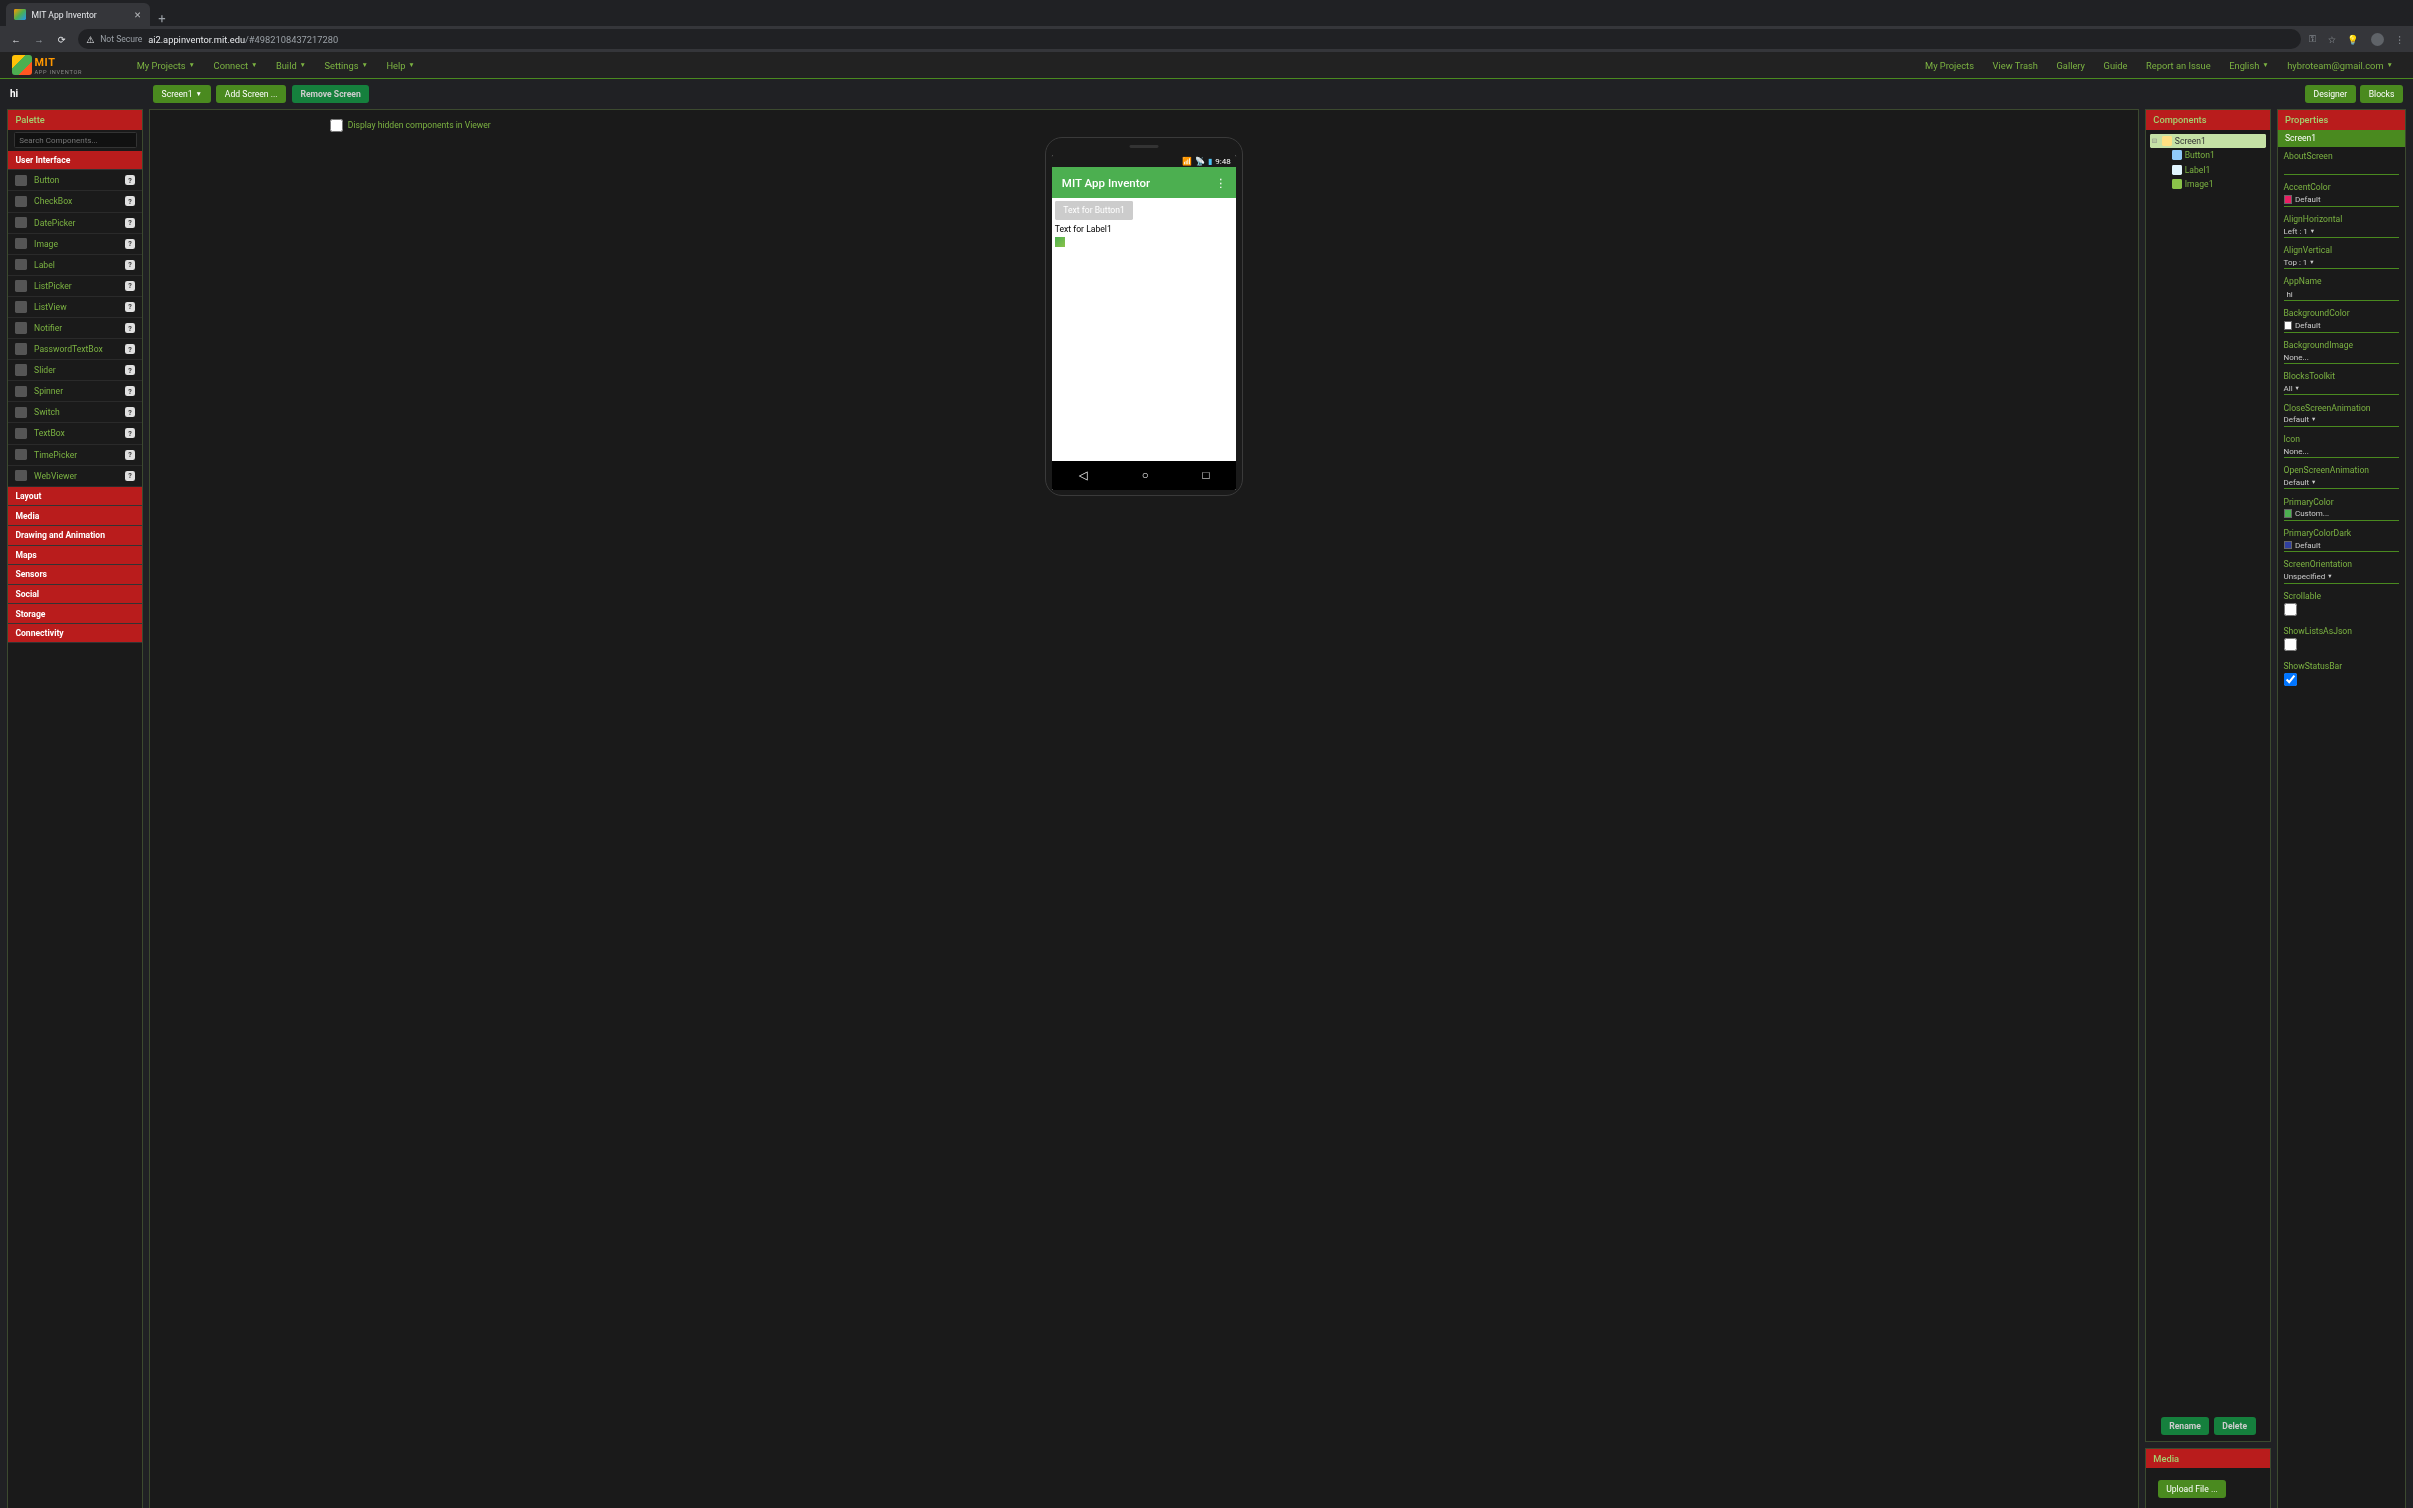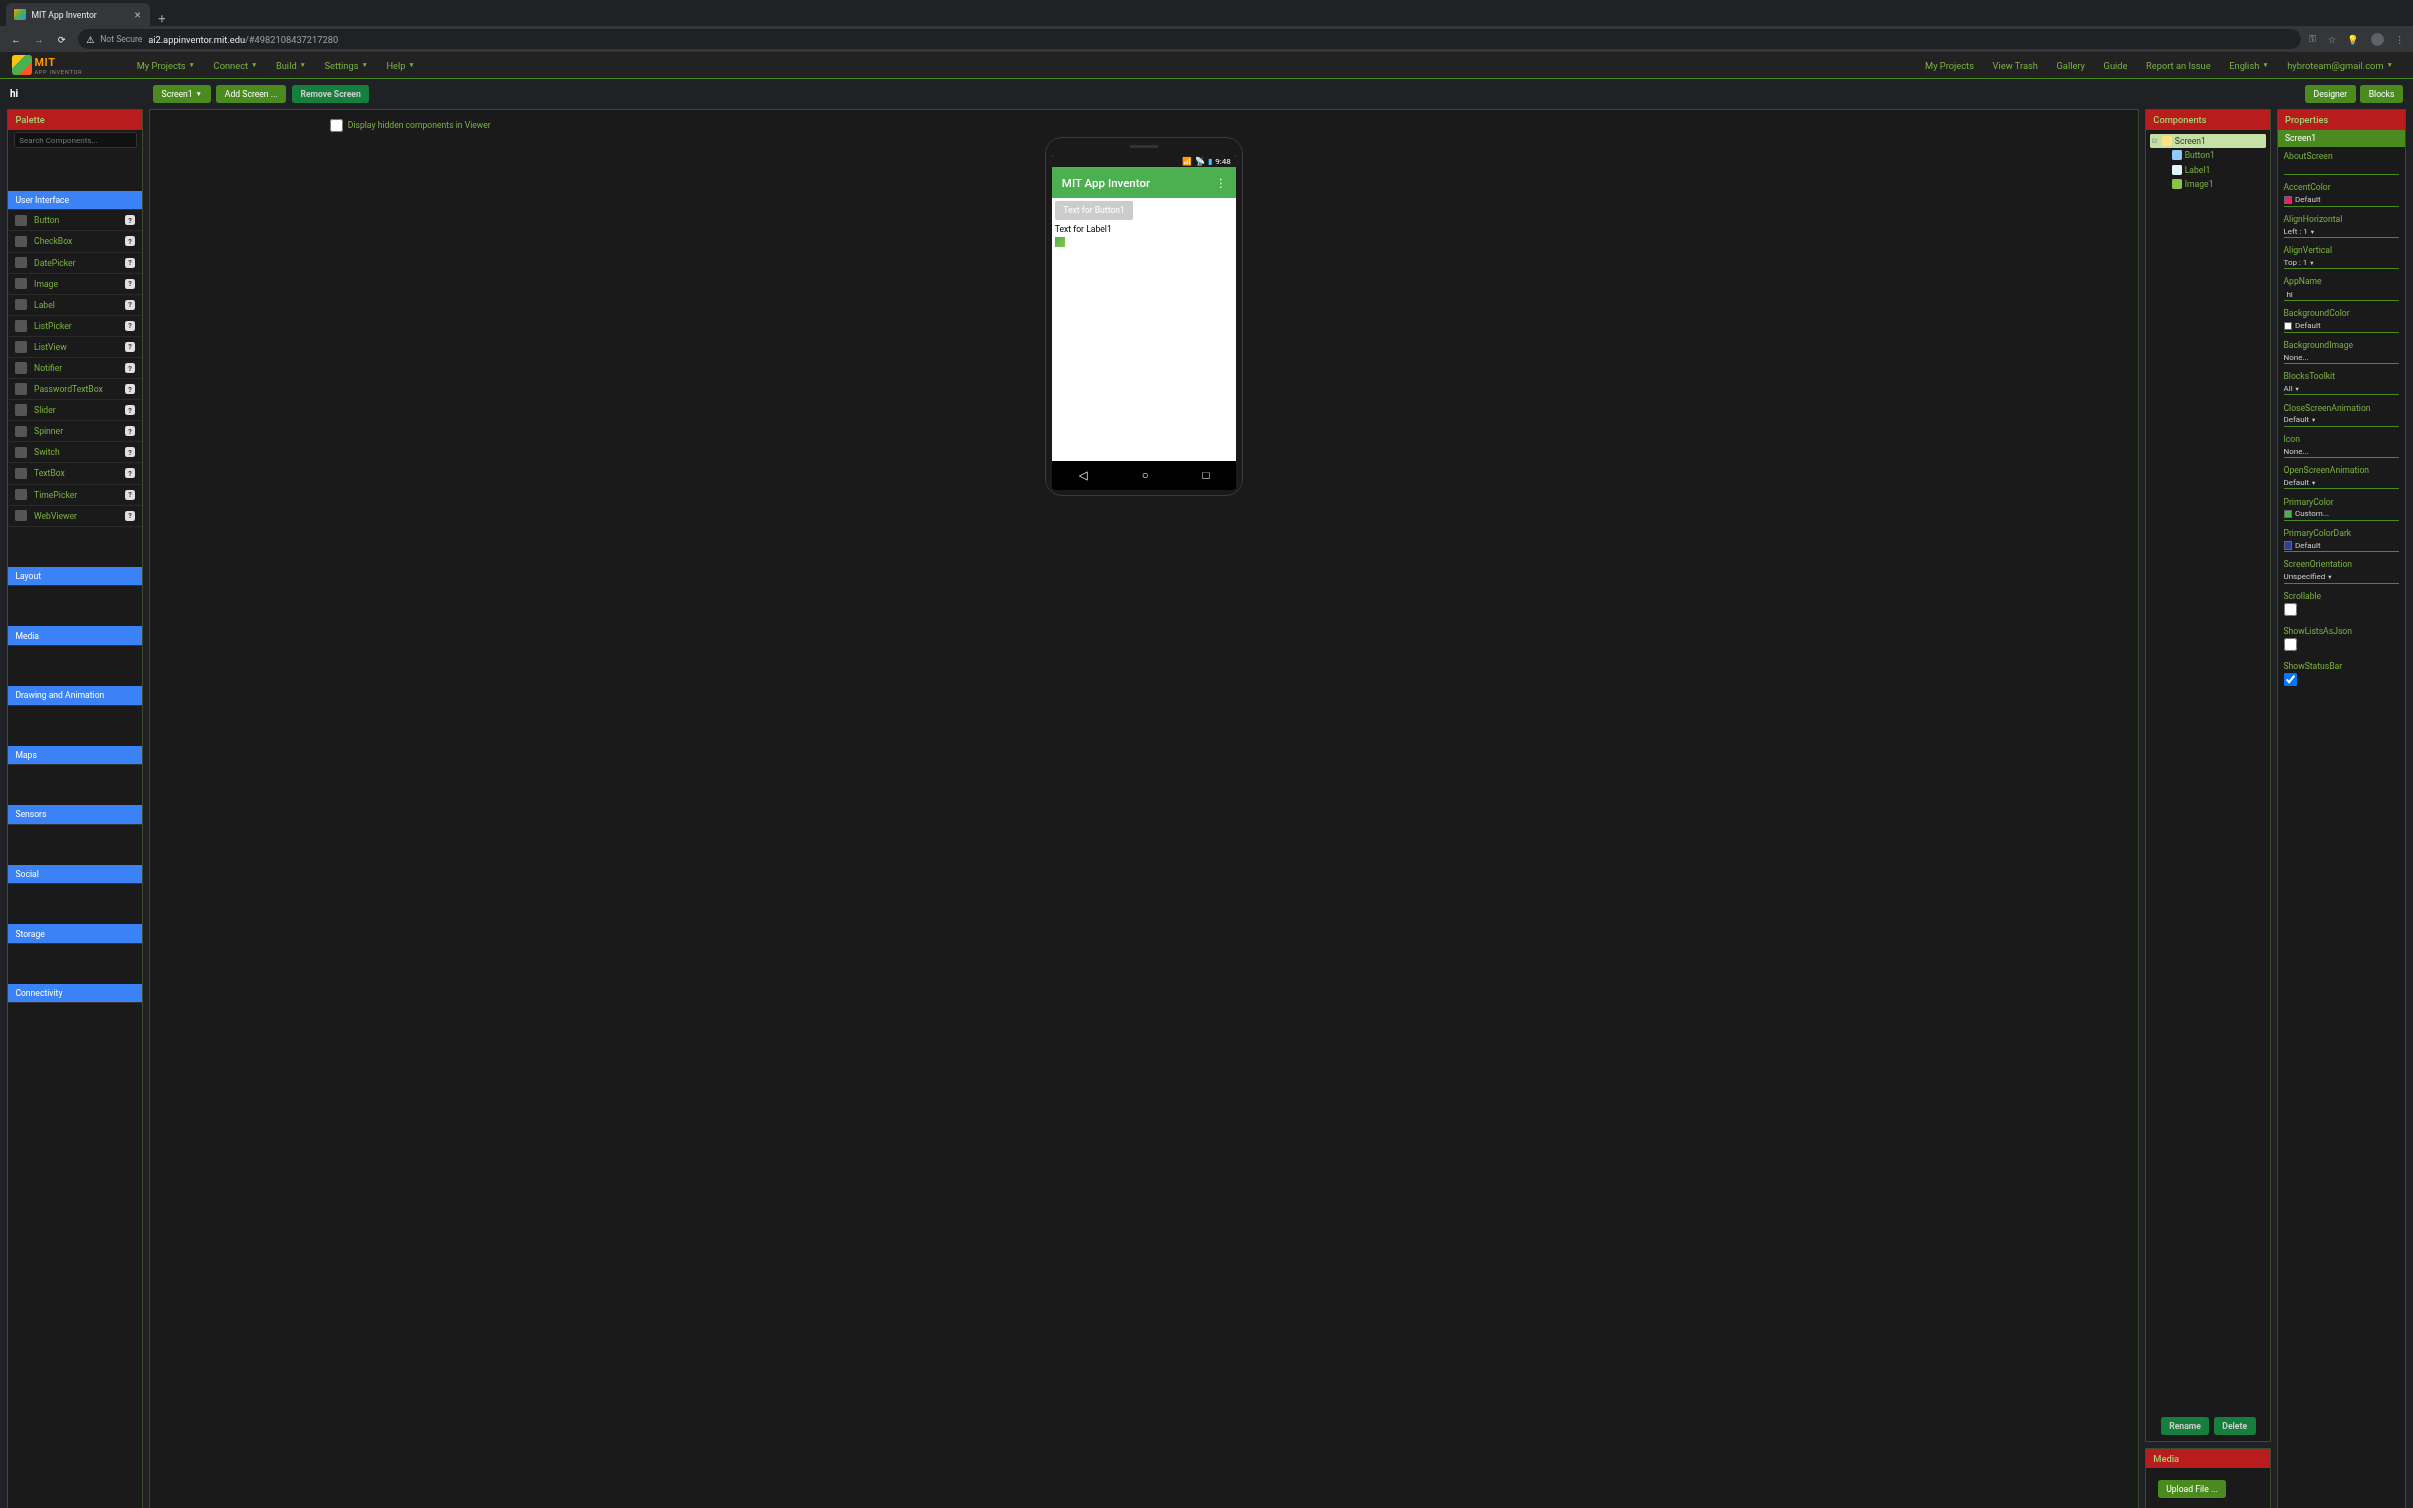--- a/index.html
+++ b/index.html
@@ -47,21 +47,21 @@
 .panel { border:0.7px solid #3c4a2f; background:#1a1a1a; display:flex; flex-direction:column; }
 .panel-header { background:#b91c1c; color:#a5d06f; padding:4.3px 7.2px; font-size:9.3px; font-weight:500; }
 .palette { width:136px; }
 .viewer { flex:1; }
 .right-col { width:126px; display:flex; flex-direction:column; gap:5.7px; }
 .props-panel { width:129px; overflow-y:auto; }
 
 
 .search-box { padding:2.9px 5.7px; }
 .search-box input { width:100%; background:#111; border:0.7px solid #333; color:#888; padding:2.2px 4.3px; font-size:8px; border-radius:1.4px; }
-.drawer-header { background:#3b82f6; color:#fff; padding:4.3px 7.2px; font-size:8.6px; font-weight:normal; cursor:pointer; border-bottom:0.7px solid #333;margin-top:40px; }
+.drawer-header { background:#b91c1c; color:#fff; padding:4.3px 7.2px; font-size:8.6px; font-weight:bold; cursor:pointer; border-bottom:0.7px solid #333; }
 .component-list { background:#1a1a1a; }
 .comp-item { display:flex; align-items:center; gap:7.2px; padding:4.3px 7.2px; cursor:pointer; border-bottom:0.7px solid #2a2a2a; }
 .comp-icon { width:11.5px; height:11.5px; background:#555; border-radius:1.4px; flex-shrink:0; }
 .comp-label { color:#7cb342; flex:1; font-size:8.6px; }
 .help-icon { width:10px; height:10px; background:#e0e0e0; color:#333; border-radius:2.2px; font-size:7.2px; display:flex; align-items:center; justify-content:center; font-weight:bold; }
 
 
 .viewer-content { padding:8.6px; display:flex; flex-direction:column; align-items:center; flex:1; }
 .viewer-check { display:flex; align-items:center; gap:4.3px; color:#7cb342; font-size:8.6px; margin-bottom:5.7px; align-self:flex-start; margin-left:172px; }
 .phone-frame { width:198px; height:359px; background:#1a1a1a; border:1.4px solid #3a3a3a; border-radius:17px; padding:17px 5.7px 5.7px; position:relative; }
@@ -85,21 +85,21 @@
 .tree-actions { display:flex; gap:4.3px; padding:5.7px; justify-content:center; }
 
 
 .media-content { padding:11.5px; text-align:center; }
 
 
 .prop-name-hdr { background:#4a8a1f; color:#fff; padding:3.6px 7.2px; font-size:8.6px; }
 .prop-list { padding:4.3px 5.7px; }
 .prop-item { margin-bottom:7.2px; }
 .prop-label { color:#7cb342; font-size:8.6px; display:block; margin-bottom:1.4px; }
-.prop-val { border-bottom:0.7px solid #4a8a1f; padding:1.4px 0; font-size:8px; color:#ccc; display:flex; align-items:flex-end; gap:2.9px; }
+.prop-val { border-bottom:0.7px solid #4a8a1f; padding:1.4px 0; font-size:8px; color:#ccc; display:flex; align-items:flex-start; gap:2.9px; }
 .prop-val.none-val { color:#ccc; }
 .color-swatch { width:8.6px; height:8.6px; border:0.7px solid #666; display:inline-block; }
 .prop-input { background:transparent; border:none; border-bottom:0.7px solid #4a8a1f; color:#ccc; width:100%; font-size:8px; padding:1.4px 2.9px; }
 .prop-check { margin-top:1.4px; }
 </style>
 </head>
 <body>
 
 <div class="browser-chrome">
   <div class="tab-bar">

